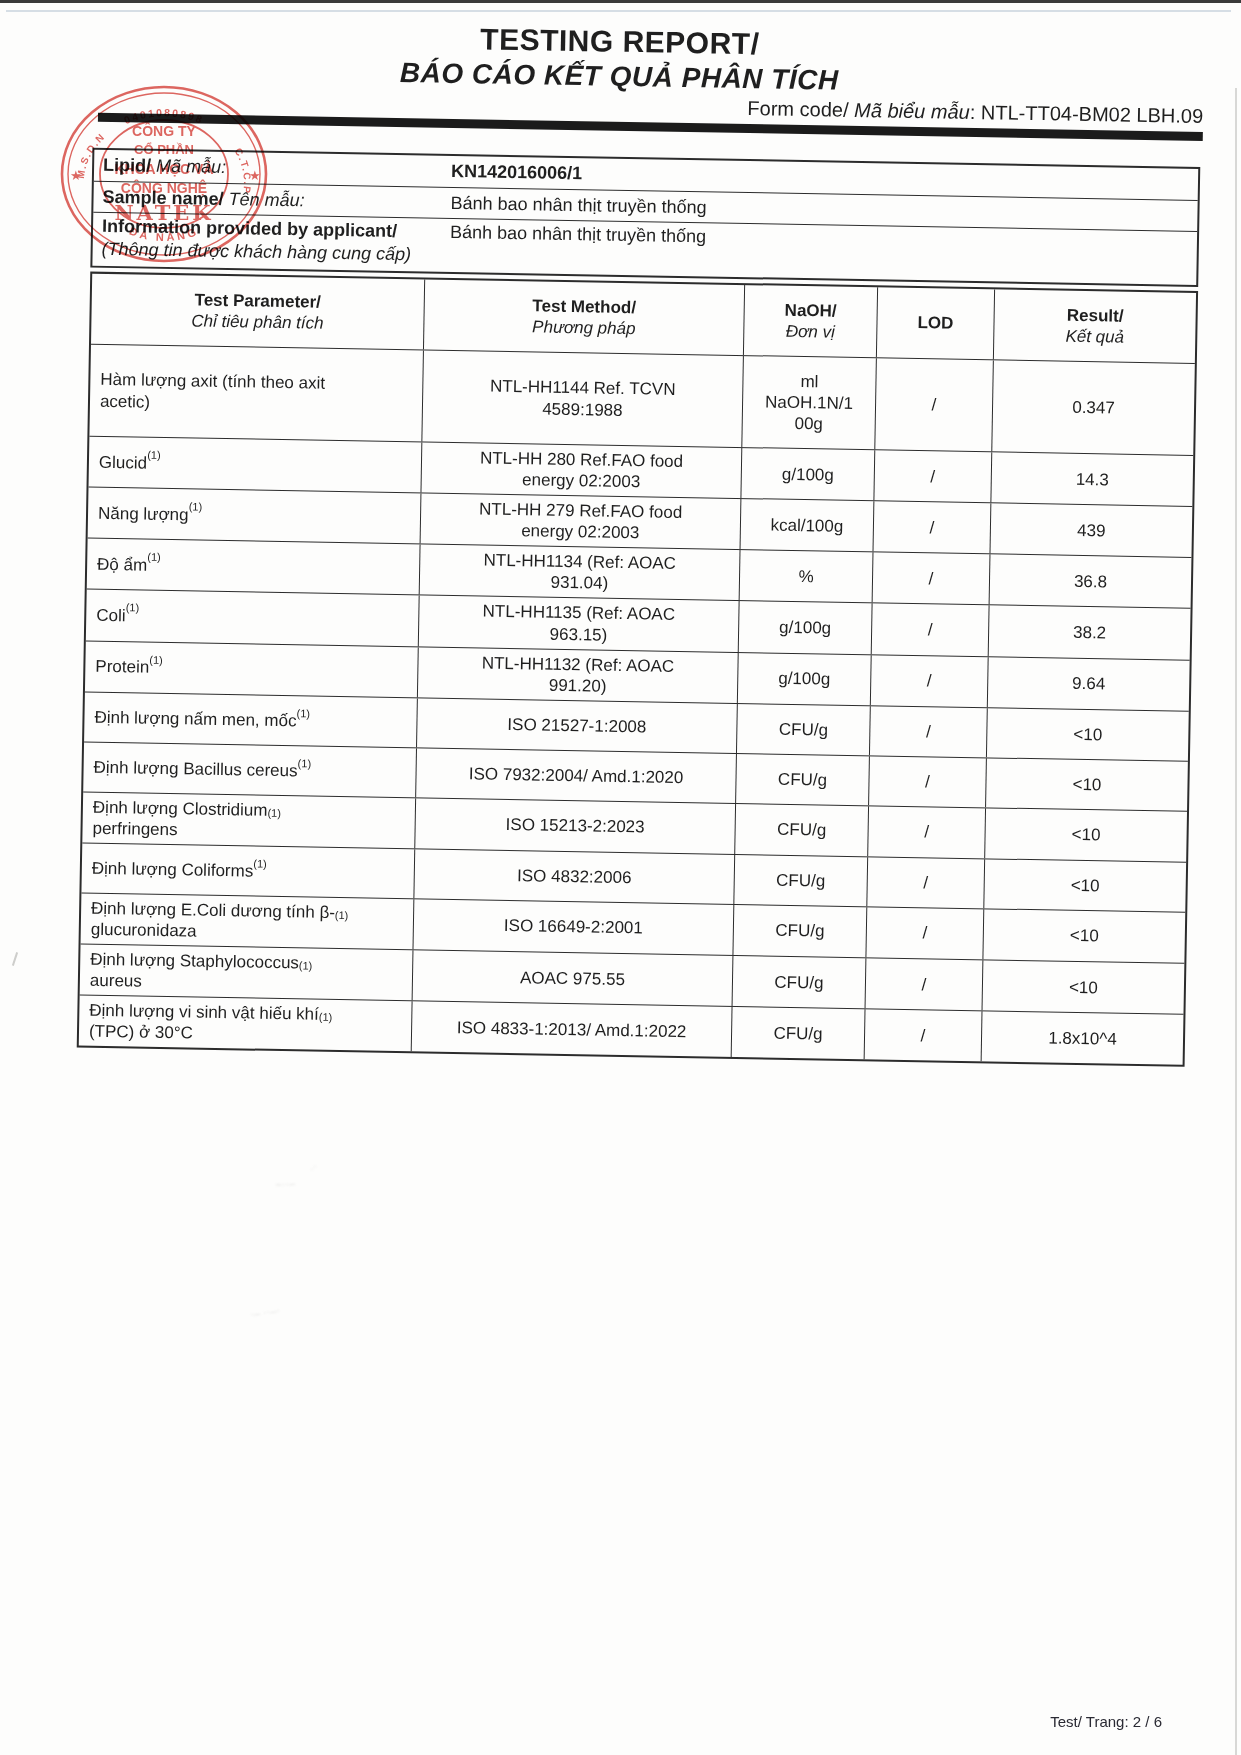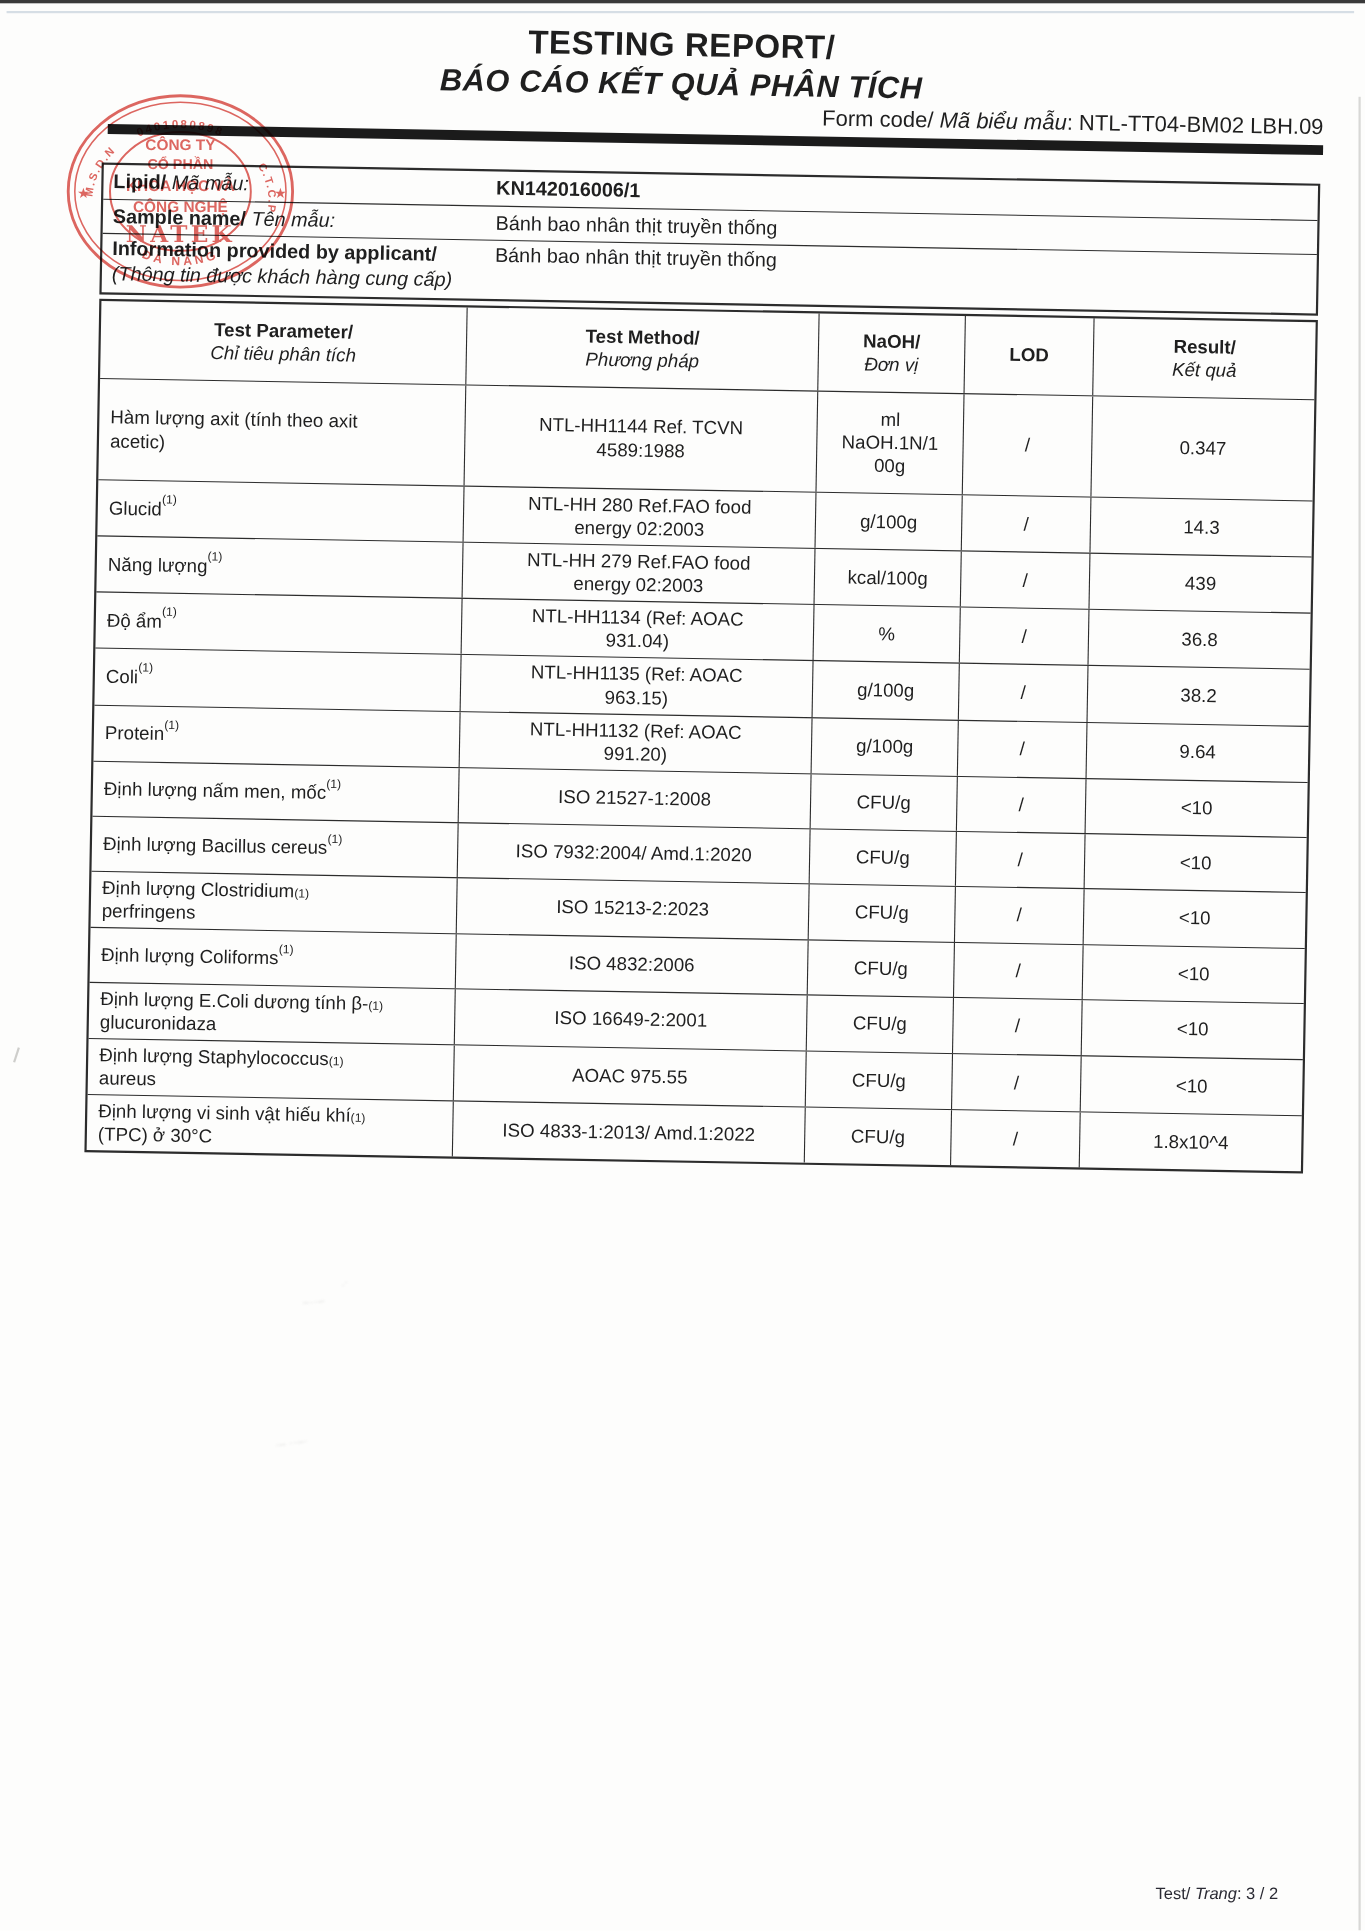--- a/index.html
+++ b/index.html
@@ -64,21 +64,21 @@
     padding:4px 6px;white-space:pre-line;}
   .td:last-child{border-right:none;}
   .c-param{justify-content:flex-start;text-align:left;padding-left:10px;align-items:center;}
   .c-param sup{font-size:11px;vertical-align:super;line-height:1;align-self:flex-start;margin-top:8px;}
   .hcell{display:flex;flex-direction:column;align-items:center;justify-content:center;}
   .hcell .en{font-weight:bold;}
   .hcell .vi{font-style:italic;}
   .thead .c-param{justify-content:center;text-align:center;padding-left:6px;}
   
   .footer{position:absolute;top:1713px;right:79px;font-size:15px;color:#2a2a33;}
-  .footer .i{font-style:italic;}
+  .footer .i{}
   
   .stamp{position:absolute;left:53px;top:79px;width:222px;height:190px;
     mix-blend-mode:multiply;opacity:.82;pointer-events:none;}
   .stamp text{fill:var(--stamp-red);font-family:"Liberation Sans","DejaVu Sans",sans-serif;}
 </style>
 </head>
 <body>
 
 <div class="art-topline"></div>
 <div class="art-blueline"></div>
@@ -292,14 +292,14 @@
   <text x="196" y="101" font-size="13">★</text>
   <text x="111" y="57" font-size="14" font-weight="bold" text-anchor="middle">CÔNG TY</text>
   <text x="111" y="75" font-size="13" font-weight="bold" text-anchor="middle">CỔ PHẦN</text>
   <text x="111" y="95" font-size="14" font-weight="bold" text-anchor="middle">KHOA HỌC VÀ</text>
   <text x="111" y="114" font-size="14" font-weight="bold" text-anchor="middle">CÔNG NGHỆ</text>
   <text x="111" y="141" font-size="21" font-weight="bold" letter-spacing="3" text-anchor="middle" style="font-family:'DejaVu Serif','Liberation Serif',serif">NATEK</text>
 </svg>
 
 <div class="footer">
   <span>Test/</span>
-  <span class="i">Trang</span><span>: 3 / 2</span>
+  <span class="i">Trang</span><span>: 2 / 6</span>
 </div>
 
 </body></html>

